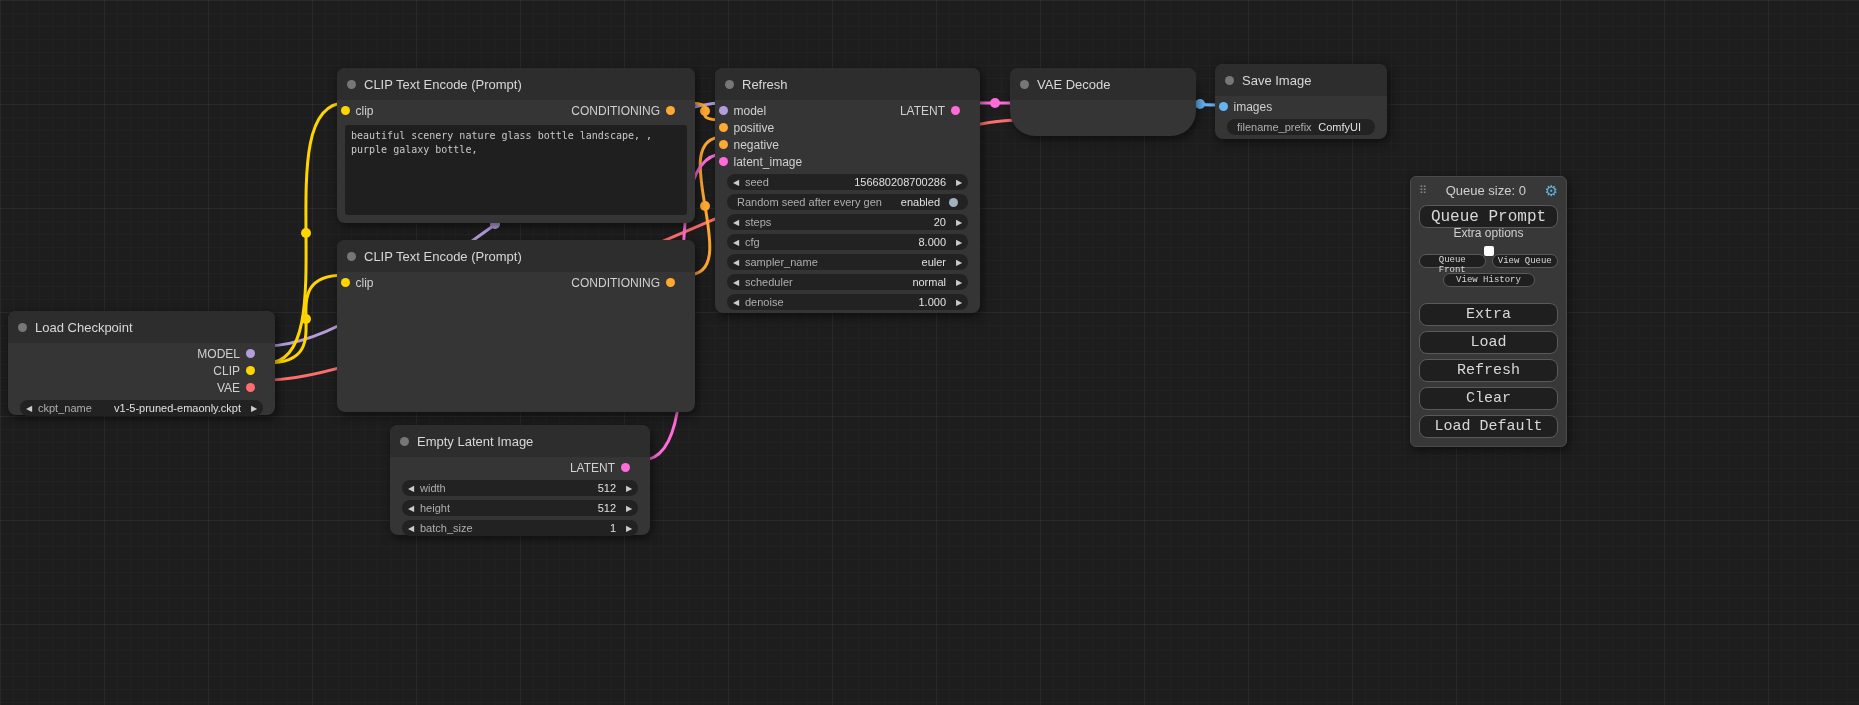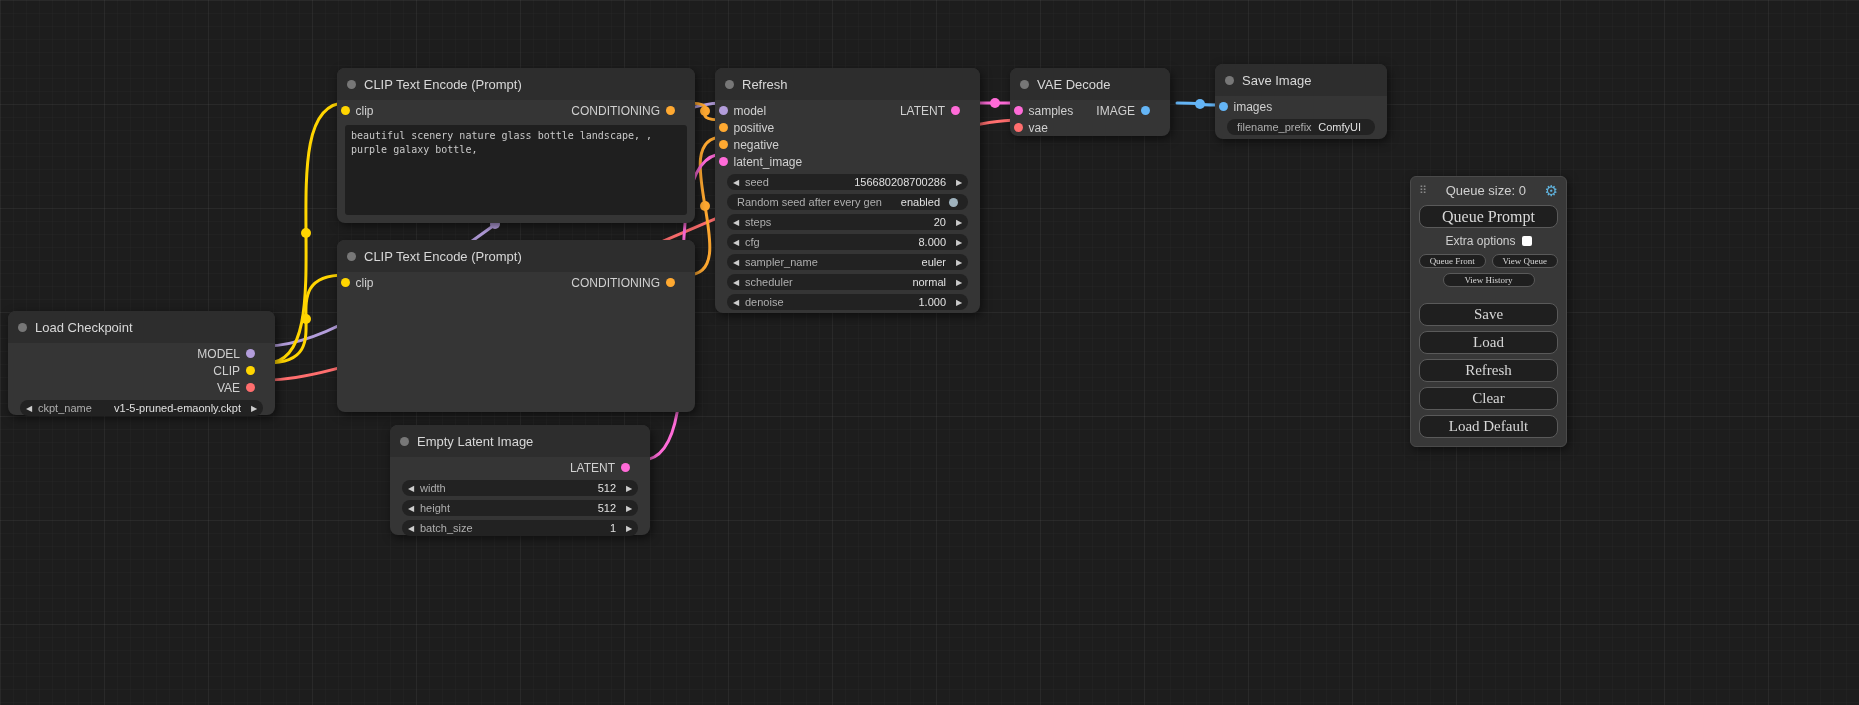--- a/index.html
+++ b/index.html
@@ -60,25 +60,25 @@
     box-shadow:2px 3px 10px rgba(0,0,0,.5);
     padding:6px 8px 8px 8px; display:flex; flex-direction:column; gap:5px;
     color:#d8d8d8;
   }
   .qp-header { display:flex; align-items:center; margin-bottom:2px; }
   .qp-drag { color:#8a8a8a; font-size:11px; flex:none; }
   .qp-size { flex:1; text-align:center; font-size:13px; color:#d0d0d0; }
   .qp-gear { color:#5fb2dd; font-size:15px; flex:none; line-height:1; }
   .qp-btn {
     background:#1f1f1f; border:1px solid #5a5a5a; border-radius:8px;
-    color:#d8d8d8; font-family:Liberation Serif, serif; cursor:pointer;
+    color:#d8d8d8; font-family:Liberation Mono, monospace; cursor:pointer;
   }
   .qp-big { height:23px; font-size:15px; width:100%; }
   .qp-primary { font-size:16px; }
-  .qp-extra { display:flex; align-items:center; justify-content:center; gap:6px; font-size:12px; color:#cfcfcf; height:16px; }
+  .qp-extra { display:flex; align-items:center; justify-content:center; gap:6px; font-size:12px; color:#cfcfcf; height:16px;flex-direction:column; }
   .qp-check { width:10px; height:10px; background:#ffffff; border-radius:2px; flex:none; }
   .qp-row { display:flex; gap:6px; }
   .qp-row.center { justify-content:center; }
   .qp-small { height:14px; font-size:9px; border-radius:7px; flex:1; padding:0 4px; }
   .qp-small.half { flex:none; width:92px; }
   .qp-gap { height:6px; flex:none; }
 </style>
 </head>
 <body>
 
@@ -248,42 +248,24 @@
       <span class="warrow">▶</span>
     </div>
     <div class="widget">
       <span class="warrow">◀</span>
       <span class="wname">denoise</span>
       <span class="wvalue">1.000</span>
       <span class="warrow">▶</span>
     </div>
   </div>
 
-  <div class="node" style="left:1010px; top:68px; width:160px; height:68px;">
+  <div class="node" style="left:1010px; top:68px; width:186px; height:68px;border-radius:25px;">
     <div class="ntitle">
       <span class="tdot" style="background-color: rgb(119, 119, 119);"></span>
       <span>VAE Decode</span>
-    </div>
-    <div class="slots">
-      <div class="slotrow">
-        <span class="slot in">
-          <span class="sdot" style="background-color: rgb(255, 107, 216);"></span>
-          <span>samples</span>
-        </span>
-        <span class="slot out">
-          <span>IMAGE</span>
-          <span class="sdot" style="background-color: rgb(100, 181, 246);"></span>
-        </span>
-      </div>
-      <div class="slotrow">
-        <span class="slot in">
-          <span class="sdot" style="background-color: rgb(255, 110, 110);"></span>
-          <span>vae</span>
-        </span>
-      </div>
     </div>
   </div>
 
   <div class="node" style="left:1215px; top:64px; width:172px; height:75px;">
     <div class="ntitle">
       <span class="tdot" style="background-color: rgb(119, 119, 119);"></span>
       <span>Save Image</span>
     </div>
     <div class="slots">
       <div class="slotrow">
@@ -344,20 +326,20 @@
       <span class="qp-check"></span>
     </div>
     <div class="qp-row">
       <button class="qp-btn qp-small">Queue Front</button>
       <button class="qp-btn qp-small">View Queue</button>
     </div>
     <div class="qp-row center">
       <button class="qp-btn qp-small half">View History</button>
     </div>
     <div class="qp-gap"></div>
-    <button class="qp-btn qp-big">Save</button>
+    <button class="qp-btn qp-big">Extra</button>
     <button class="qp-btn qp-big">Load</button>
     <button class="qp-btn qp-big">Refresh</button>
     <button class="qp-btn qp-big">Clear</button>
     <button class="qp-btn qp-big">Load Default</button>
   </div>
 
 </div>
 
 </body></html>

